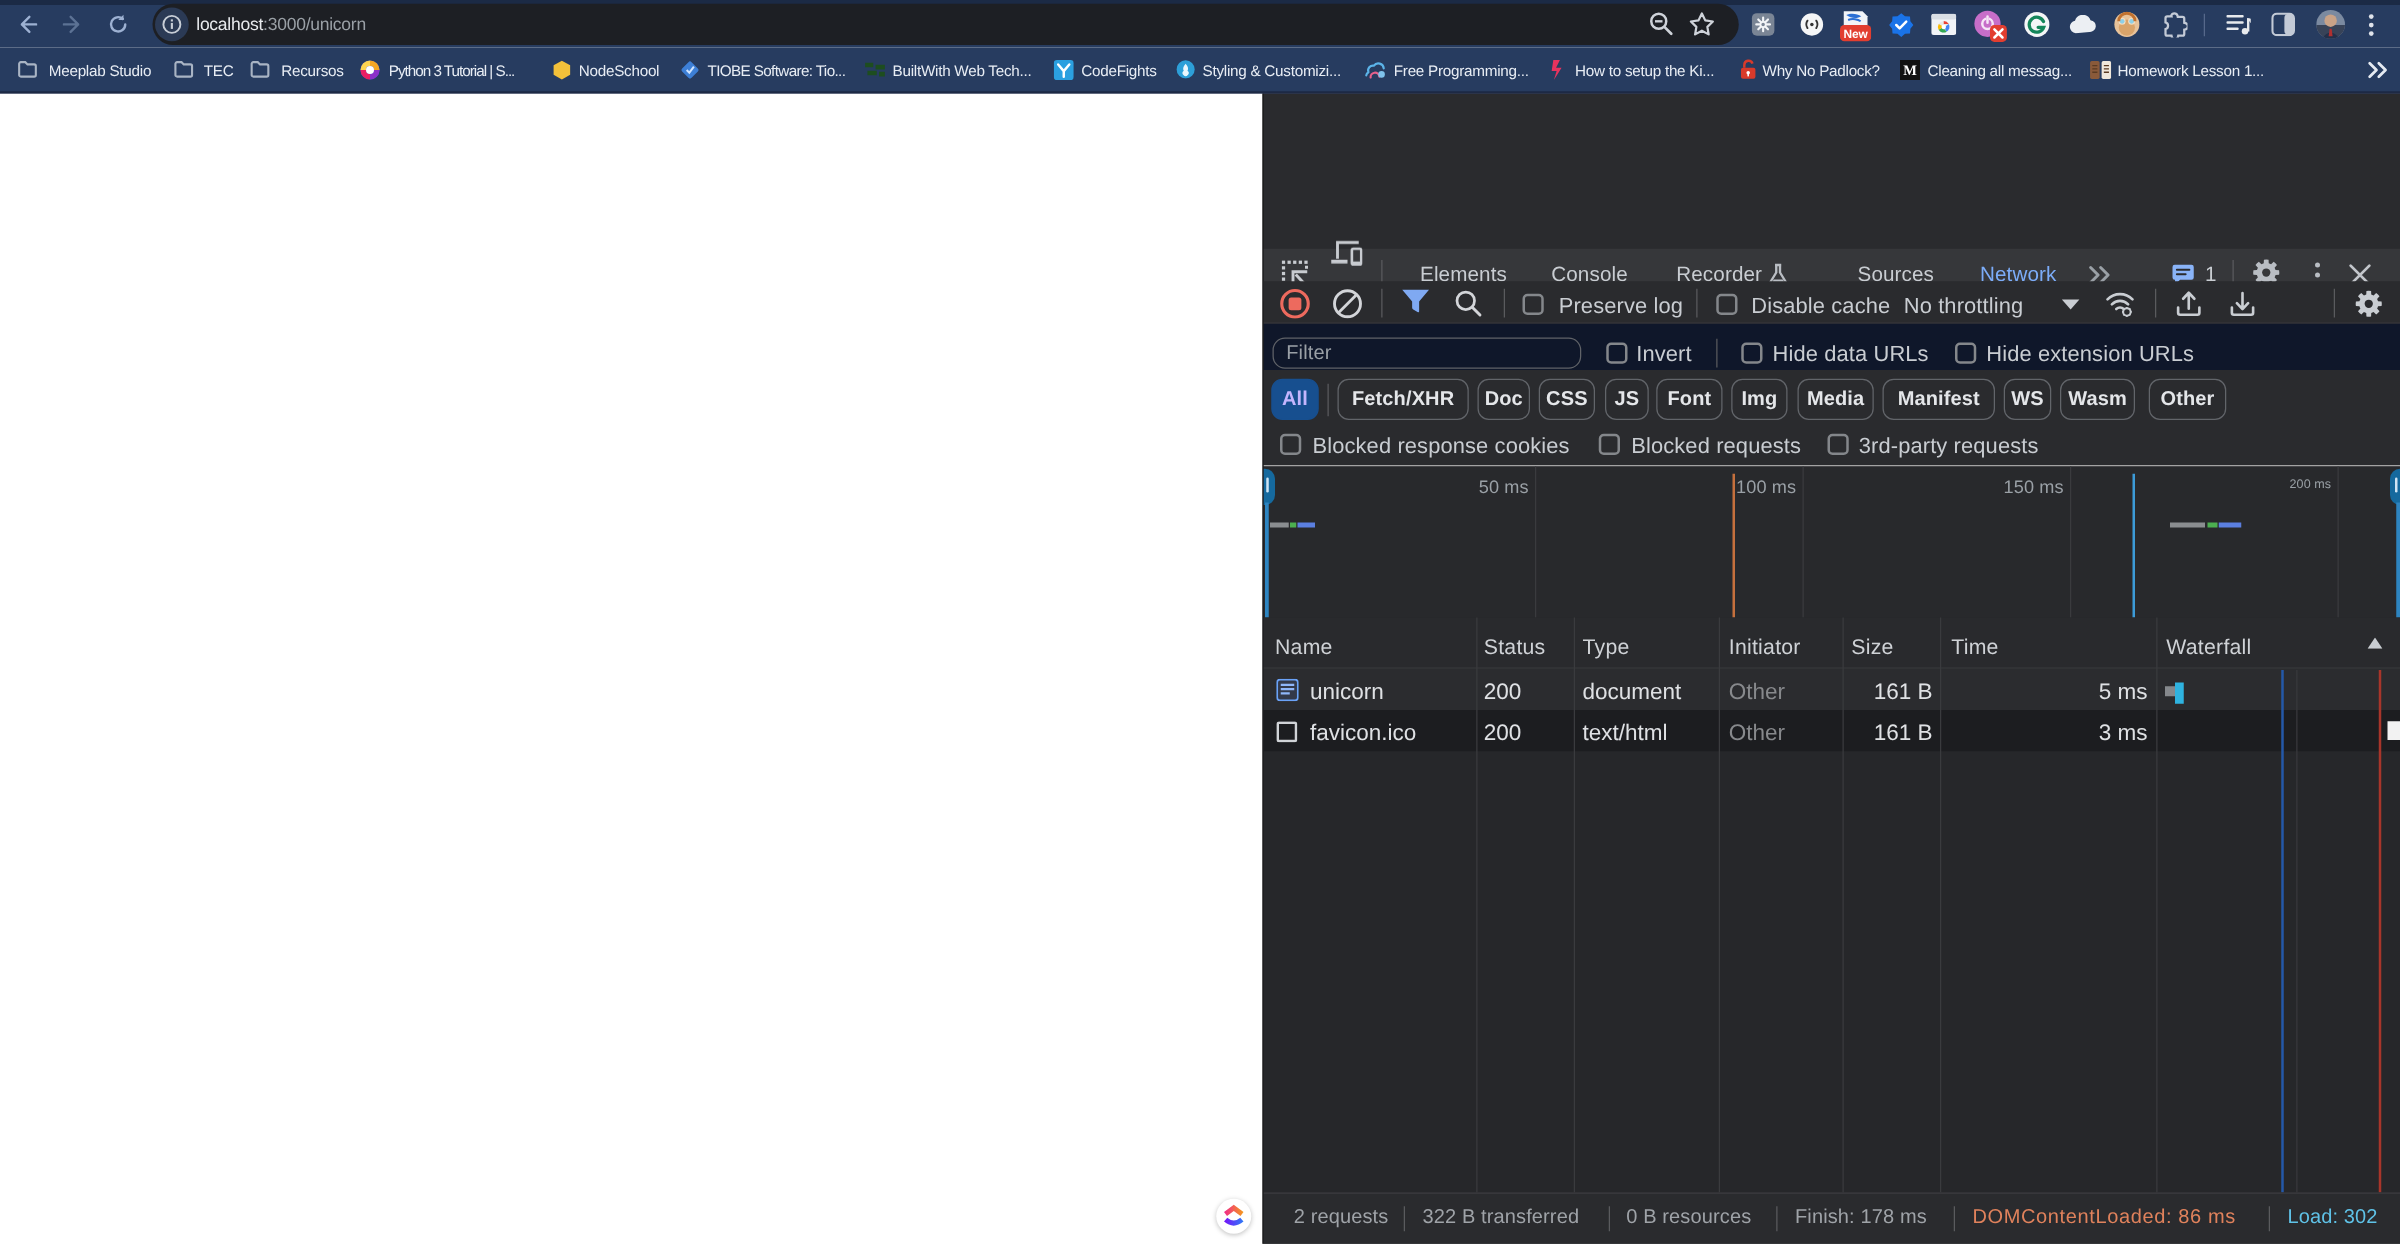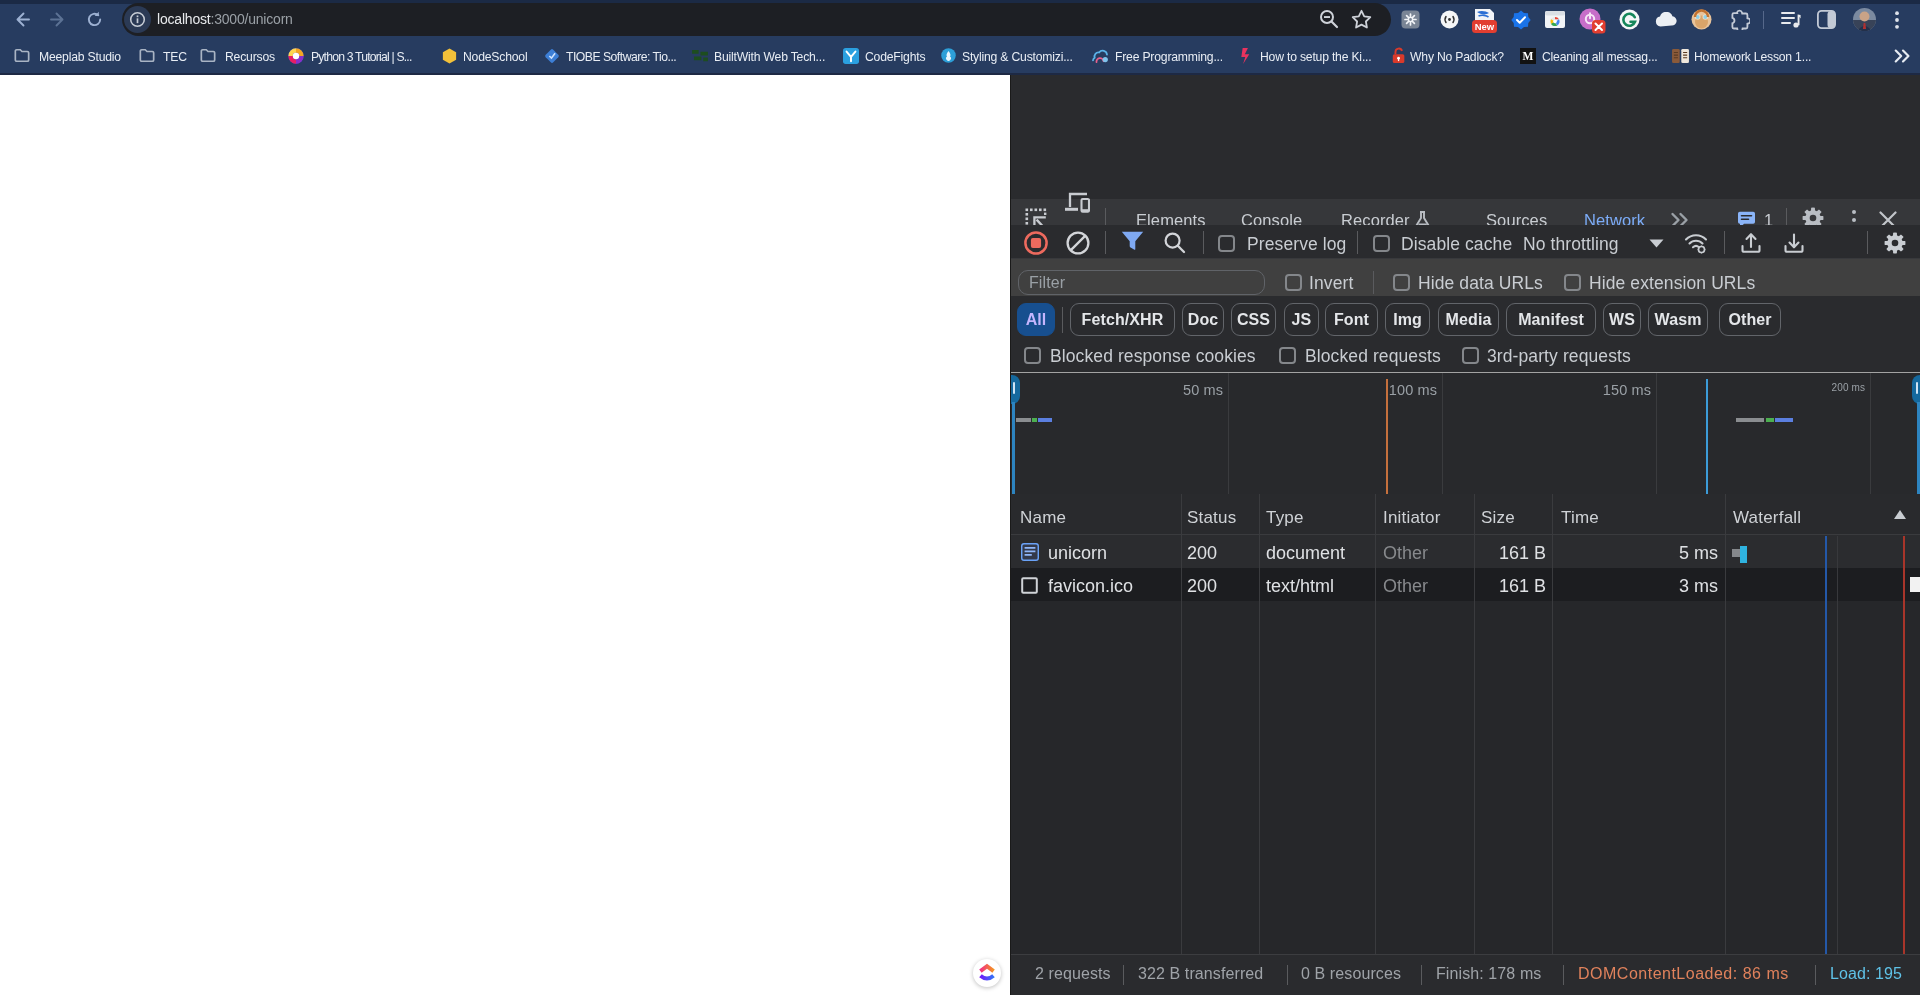--- a/index.html
+++ b/index.html
@@ -20,21 +20,21 @@
   #page { left:0; top:75px; width:1010px; height:920px; background:#ffffff; }
 
   
   #devtools { left:1010px; top:75px; width:910px; height:920px; background:#2a2b2e; border-left:1px solid #1a1a1a; color:#c9cdd2; font-size:17.5px; letter-spacing:0.1px; }
   .dt { position:absolute; }
   #infobar { left:0; top:0; width:910px; height:108px; background:#2a2b2e; border-bottom:1px solid #3c3d40; }
   .ib-btn { position:absolute; top:59px; height:32px; border-radius:16px; background:#aecbfa; color:#1a3e94; font-weight:bold; font-size:16px; display:flex; align-items:center; justify-content:center; }
   #tabbar { left:0; top:124px; width:910px; height:42px; background:#36373a; border-bottom:1px solid #232427; }
   .tab { position:absolute; top:0; height:42px; display:flex; align-items:center; font-size:16.5px; letter-spacing:0.1px; color:#c9cdd2; }
   #nettools { left:0; top:150px; width:910px; height:34px; background:#2a2b2e; border-bottom:1px solid #38393c; }
-  #filterrow { left:0; top:184px; width:910px; height:37px; background:#404040; }
+  #filterrow { left:0; top:184px; width:910px; height:37px; background:#0f172a; }
   #pillsrow { left:0; top:221px; width:910px; height:44px; background:#2a2b2e; }
   #cbrow { left:0; top:265px; width:910px; height:32px; background:#2a2b2e; }
   #overview { left:0; top:297px; width:910px; height:122px; background:#28292c; border-top:1px solid #a3a3a3; }
   #nettable { left:0; top:419px; width:910px; height:460px; background:#26272a; }
   #statusbar { left:0; top:879px; width:910px; height:41px; background:#2a2b2e; border-top:1px solid #3c3d40; display:flex; align-items:center; color:#9fa3a8; font-size:16px; }
 
   .cb { display:inline-block; width:17px; height:17px; border:2px solid #84878b; border-radius:4px; background:transparent; }
   .pillbtn { position:absolute; top:7px; height:33px; border:1.5px solid #62656a; border-radius:9px; color:#e4e6e9; font-weight:bold; font-size:16px; display:flex; align-items:center; justify-content:center; background:transparent; }
   .colline { position:absolute; top:0; width:1px; background:#3a3b3e; }
   .hdr { position:absolute; top:3px; height:41px; display:flex; align-items:center; font-size:17px; letter-spacing:0.2px; color:#cfd2d6; }
@@ -476,16 +476,16 @@
       <div class="abs" style="left:24px;top:10px">2 requests</div>
       <div class="abs" style="left:112px;top:10px;width:1px;height:20px;background:#5a5b5e"></div>
       <div class="abs" style="left:127px;top:10px">322 B transferred</div>
       <div class="abs" style="left:276px;top:10px;width:1px;height:20px;background:#5a5b5e"></div>
       <div class="abs" style="left:290px;top:10px">0 B resources</div>
       <div class="abs" style="left:410px;top:10px;width:1px;height:20px;background:#5a5b5e"></div>
       <div class="abs" style="left:425px;top:10px">Finish: 178 ms</div>
       <div class="abs" style="left:552px;top:10px;width:1px;height:20px;background:#5a5b5e"></div>
       <div class="abs" style="left:567px;top:10px;color:#e0825c;letter-spacing:0.5px">DOMContentLoaded: 86 ms</div>
       <div class="abs" style="left:804px;top:10px;width:1px;height:20px;background:#5a5b5e"></div>
-      <div class="abs" style="left:819px;top:10px;color:#5fc2e7">Load: 195</div>
+      <div class="abs" style="left:819px;top:10px;color:#5fc2e7">Load: 302</div>
     </div>
   </div>
 </div>
 
 </body></html>

